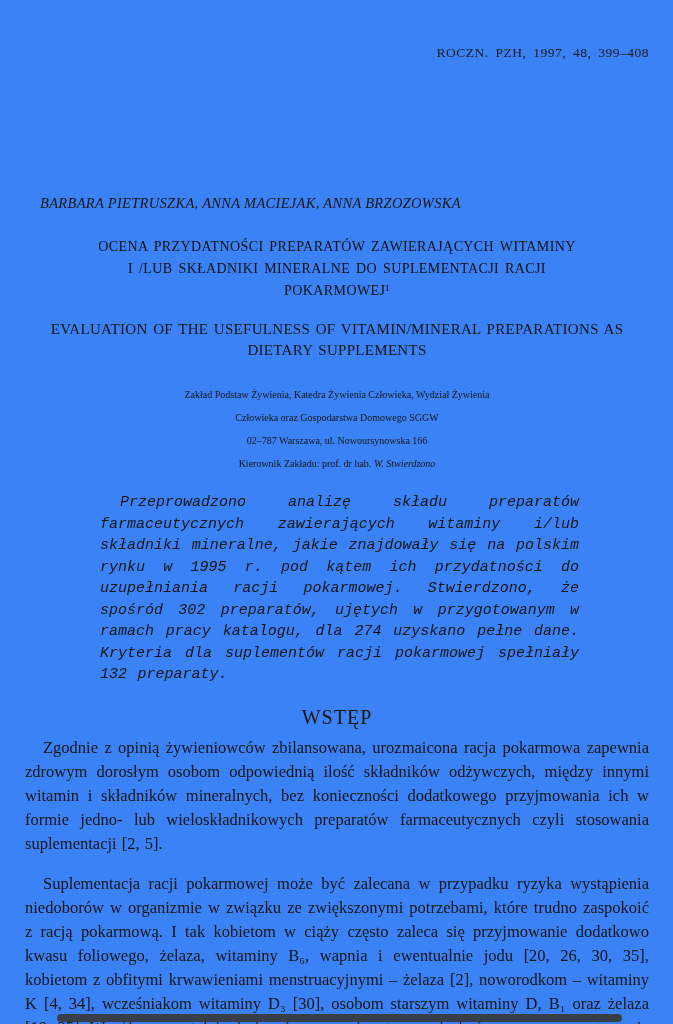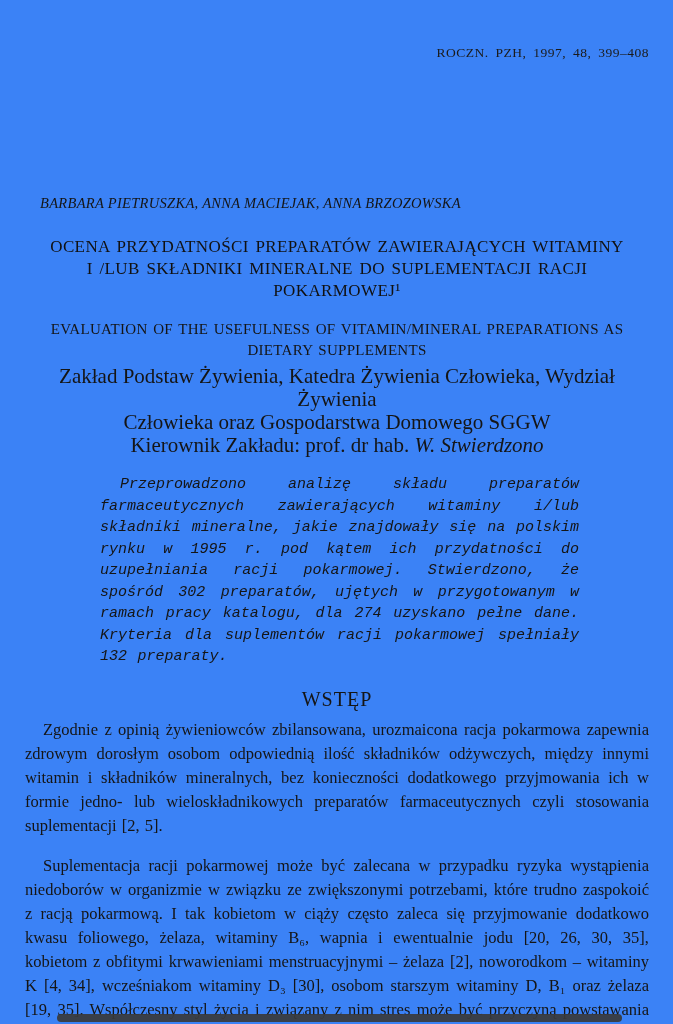--- a/index.html
+++ b/index.html
@@ -24,38 +24,38 @@
   .authors{
     margin-top:134px;
     font-style:italic;
     font-size:14.5px;
     letter-spacing:.3px;
     margin-left:15px;
   }
   .title-pl{
     margin-top:24px;
     text-align:center;
-    font-size:17px;
+    font-size:14px;
     line-height:22px;
     letter-spacing:.4px;
     word-spacing:2px;
     color:#111;
   }
   .title-en{
     margin-top:17px;
     text-align:center;
     font-size:15px;
     line-height:21px;
     letter-spacing:.3px;
     word-spacing:1.5px;
   }
   .affiliation{
-    margin-top:4px;
+    margin-top:22px;
     text-align:center;
-    font-size:21px;
+    font-size:10px;
     line-height:23px;
   }
   .affiliation .it{font-style:italic;}
   .abstract{
     margin:17px 70px 0 75px;
     font-style:italic;
     font-size:15px;
     line-height:21.5px;
     text-align:justify;
     text-indent:20px;
@@ -104,20 +104,21 @@
   </div>
 
   <div class="title-en">
     <div>EVALUATION OF THE USEFULNESS OF VITAMIN/MINERAL PREPARATIONS AS</div>
     <div>DIETARY SUPPLEMENTS</div>
   </div>
 
   <div class="affiliation">
     <div>Zakład Podstaw Żywienia, Katedra Żywienia Człowieka, Wydział Żywienia</div>
     <div>Człowieka oraz Gospodarstwa Domowego SGGW</div>
+    <div>02–787 Warszawa, ul. Nowoursynowska 166</div>
     <div>
       <span>Kierownik Zakładu: prof. dr hab.</span>
       <span class="it">W. Stwierdzono</span>
     </div>
   </div>
 
   <div class="abstract">Przeprowadzono analizę składu preparatów farmaceutycznych zawierających witaminy i/lub składniki mineralne, jakie znajdowały się na polskim rynku w 1995 r. pod kątem ich przydatności do uzupełniania racji pokarmowej. Stwierdzono, że spośród 302 preparatów, ujętych w przygotowanym w ramach pracy katalogu, dla 274 uzyskano pełne dane. Kryteria dla suplementów racji pokarmowej spełniały 132 preparaty.</div>
 
   <div class="section-heading">WSTĘP</div>
 

